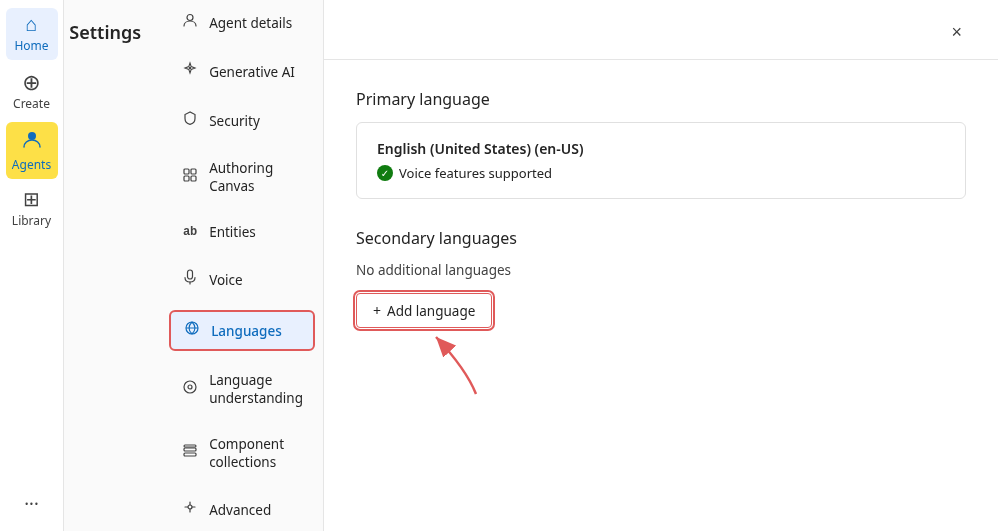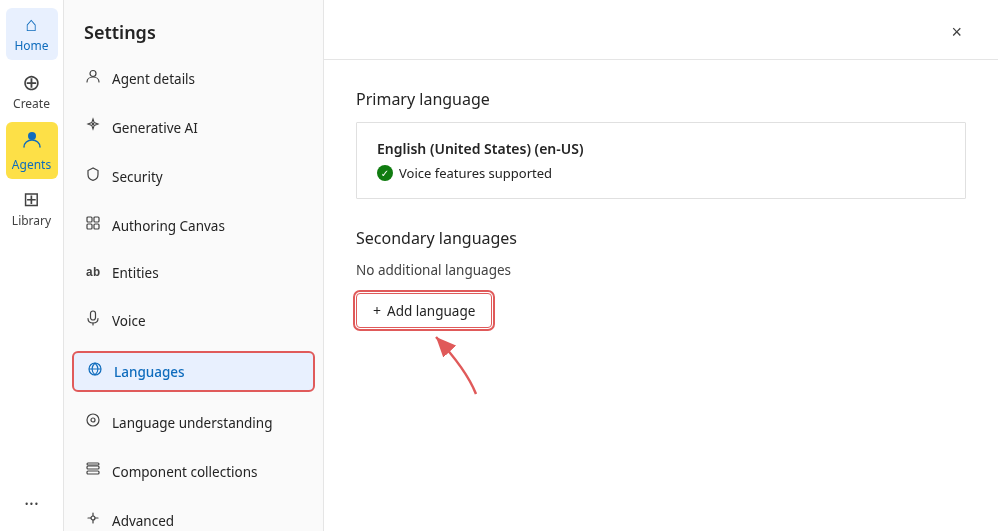--- a/index.html
+++ b/index.html
@@ -34,23 +34,24 @@
     .nav-item .nav-icon { font-size: 20px; line-height: 1; }
     .nav-item .nav-label { font-size: 12px; text-align: left; }
     .nav-dots { font-size: 18px; color: #424242; margin-top: auto; margin-bottom: 16px; cursor: pointer; }
 
     
     .sidebar {
       width: 260px;
       background: #fafafa;
       border-right: 1px solid #e5e5e5;
       display: flex;
-      flex-direction: column;
+      flex-direction: row;
       flex-shrink: 0;
       overflow-y: auto;
+      justify-content: flex-end;
     }
     .sidebar-title {
       font-size: 18px;
       font-weight: 600;
       color: #242424;
       padding: 20px 20px 12px 20px;
     }
     .sidebar-menu { display: flex; flex-direction: column; padding: 4px 8px; gap: 12px; }
     .sidebar-item {
       display: flex;
@@ -107,21 +108,21 @@
 
     .section-title {
       font-size: 16px;
       font-weight: 400;
       color: #242424;
       margin-bottom: 12px;
     }
 
     .primary-lang-card {
       border: 1px solid #e0e0e0;
-      border-radius: 1px;
+      border-radius: 6px;
       padding: 16px 20px;
       background: #fff;
       margin-bottom: 28px;
       max-width: 620px;
     }
     .primary-lang-name {
       font-size: 14px;
       font-weight: 600;
       color: #242424;
       margin-bottom: 6px;

